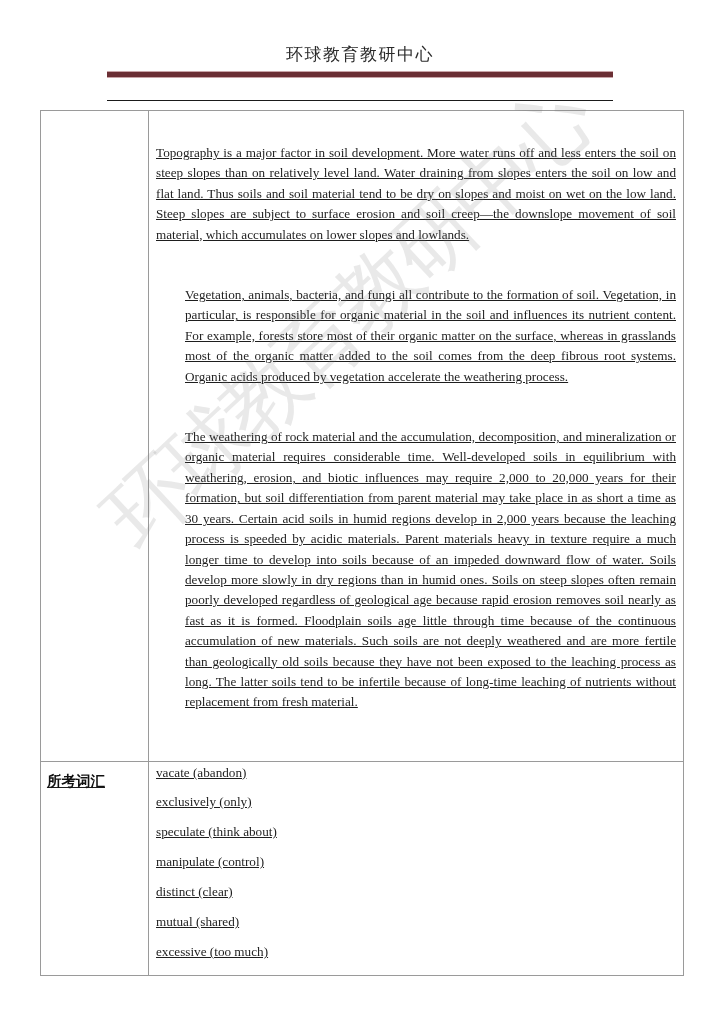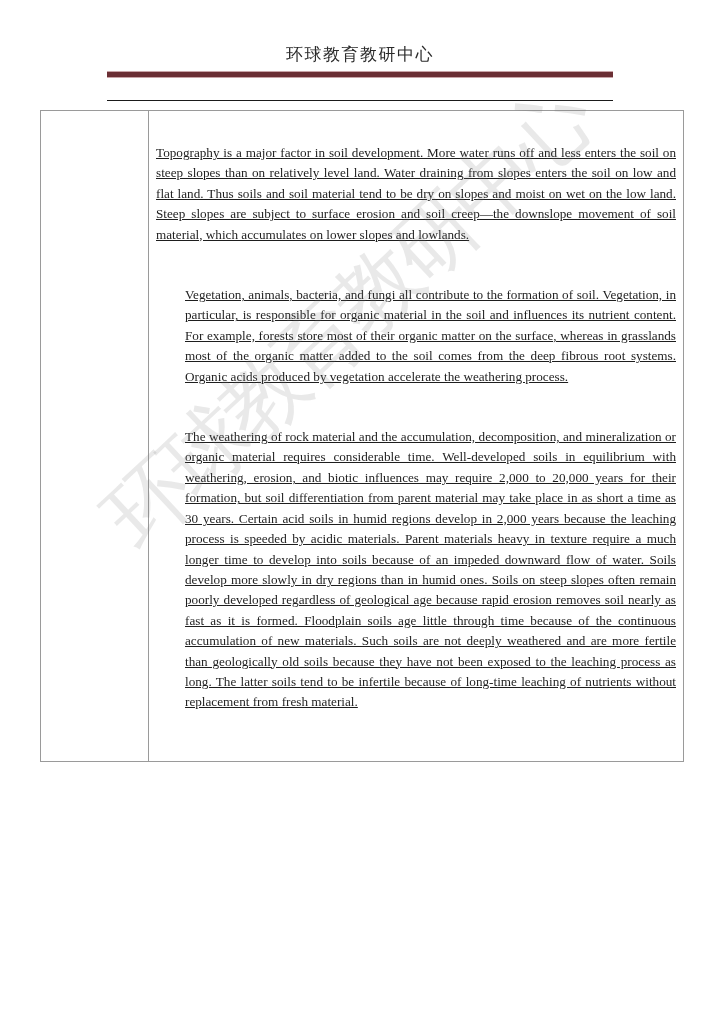--- a/index.html
+++ b/index.html
@@ -121,16 +121,28 @@
   </colgroup>
   <tbody>
       <tr style="height:651px;">
     <td></td>
     <td class="passage-cell">
       <p>Topography is a major factor in soil development. More water runs off and less enters the soil on steep slopes than on relatively level land. Water draining from slopes enters the soil on low and flat land.  Thus soils and soil material tend to be dry on slopes and moist on wet on the low land. Steep slopes are subject to surface erosion and soil creep—the downslope movement of soil material, which accumulates on lower slopes and lowlands.</p>
       <p>Vegetation, animals, bacteria, and fungi all contribute to the formation of soil. Vegetation, in particular, is responsible for organic material in the soil and influences its nutrient content. For example, forests store most of their organic matter on the surface, whereas in grasslands most of the organic matter added to the soil comes from the deep fibrous root systems. Organic acids produced by vegetation accelerate the weathering process.</p>
       <p>The weathering of rock material and the accumulation, decomposition, and mineralization or organic material requires considerable time. Well-developed soils in equilibrium with weathering, erosion, and biotic influences may require 2,000 to 20,000 years for their formation, but soil differentiation from parent material may take place in as short a time as 30 years.  Certain acid soils in humid regions develop in 2,000 years because the leaching process is speeded by acidic materials. Parent materials heavy in texture require a much longer time to develop into soils because of an impeded downward flow of water. Soils develop more slowly in dry regions than in humid ones. Soils on steep slopes often remain poorly developed regardless of geological age because rapid erosion removes soil nearly as fast as it is formed. Floodplain soils age little through time because of the continuous accumulation of new materials. Such soils are not deeply weathered and are more fertile than geologically old soils because they have not been exposed to the leaching process as long. The latter soils tend to be infertile because of long-time leaching of nutrients without replacement from fresh material.</p>
     </td>
   </tr>
+  <tr style="height:211px;">
+    <td class="section-title">所考词汇</td>
+    <td class="vocab-cell">
+      <div class="vocab-item">vacate (abandon)</div>
+      <div class="vocab-item">exclusively (only)</div>
+      <div class="vocab-item">speculate (think about)</div>
+      <div class="vocab-item">manipulate (control)</div>
+      <div class="vocab-item">distinct (clear)</div>
+      <div class="vocab-item">mutual (shared)</div>
+      <div class="vocab-item">excessive (too much)</div>
+    </td>
+  </tr>
 </tbody>
   </table>
 
 <div class="watermark">环球教育教研中心</div>
 
 </body></html>

